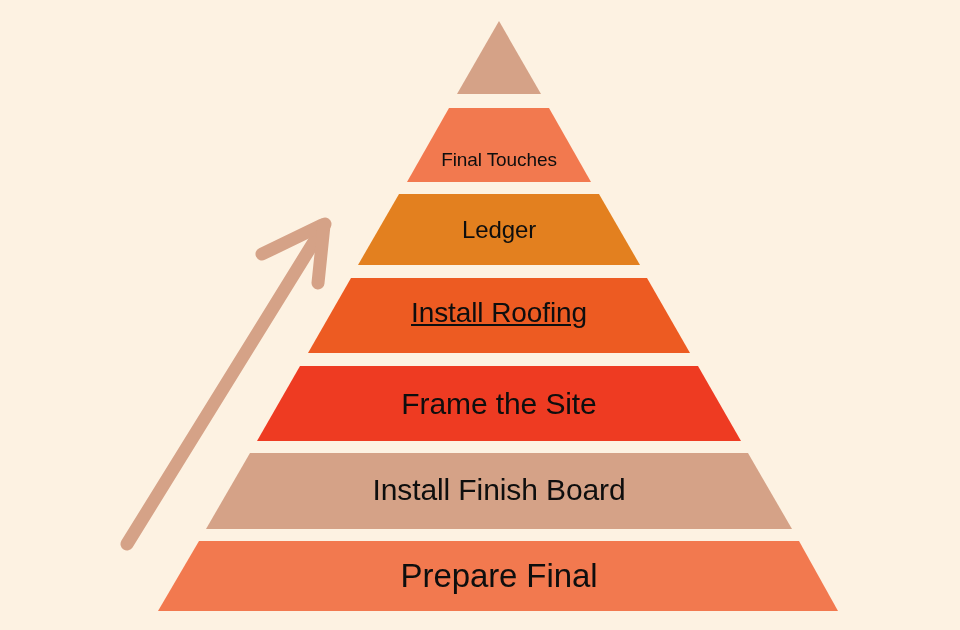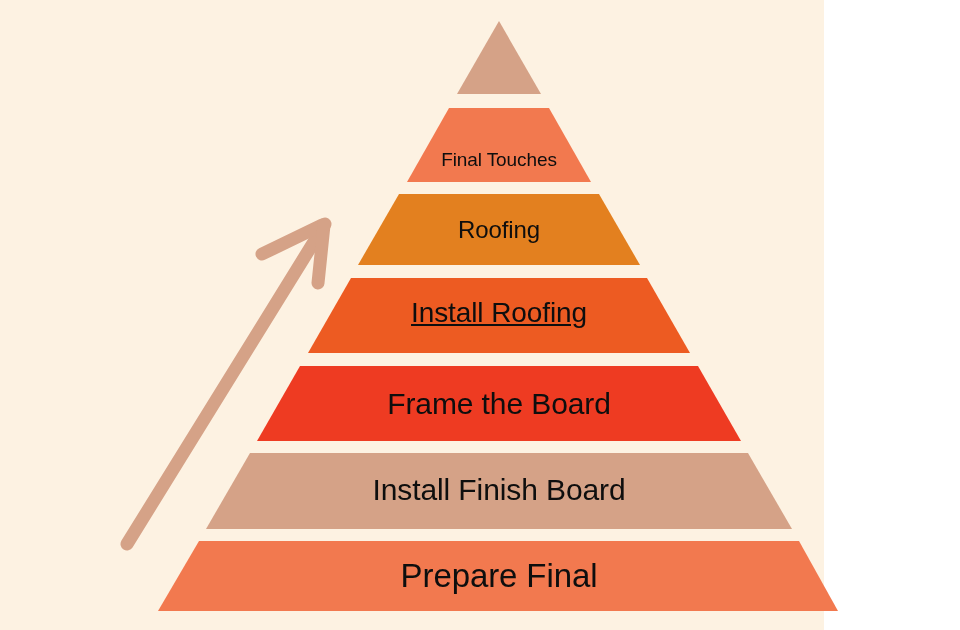--- a/index.html
+++ b/index.html
@@ -8,21 +8,21 @@
     padding: 0;
   }
   body {
     width: 960px;
     height: 630px;
     overflow: hidden;
     font-family: "Liberation Sans", sans-serif;
   }
   #canvas {
     position: relative;
-    width: 824px;
+    width: 960px;
     height: 630px;
     background: #FDF2E2;
   }
   #pyramid-svg {
     position: absolute;
     left: 0;
     top: 0;
     width: 960px;
     height: 630px;
     display: block;
@@ -62,23 +62,23 @@
 
     <g>
       <path d="M 127,544 L 325,224" fill="none" stroke-width="13" stroke-linecap="round" stroke="#D5A287"></path>
       <path d="M 322,225 L 262,254" fill="none" stroke-width="13" stroke-linecap="round" stroke="#D5A287"></path>
       <path d="M 324,225 L 318,283" fill="none" stroke-width="13" stroke-linecap="round" stroke="#D5A287"></path>
     </g>
   </svg>
 
   <div class="level-label" style="left:499px; top:160px; font-size:19px;">Final Touches</div>
 
-  <div class="level-label" style="left:499px; top:230px; font-size:24px;">Roofing</div>
+  <div class="level-label" style="left:499px; top:230px; font-size:24px;">Ledger</div>
 
   <div class="level-label" style="left:499px; top:313px; font-size:28px;text-decoration:underline;">Install Roofing</div>
 
-  <div class="level-label" style="left:499px; top:404px; font-size:30px;">Frame the Board</div>
+  <div class="level-label" style="left:499px; top:404px; font-size:30px;">Frame the Site</div>
 
   <div class="level-label" style="left:499px; top:490px; font-size:30px;">Install Finish Board</div>
 
   <div class="level-label" style="left:499px; top:576px; font-size:33px;">Prepare Final</div>
 
 </div>
 
 </body></html>

